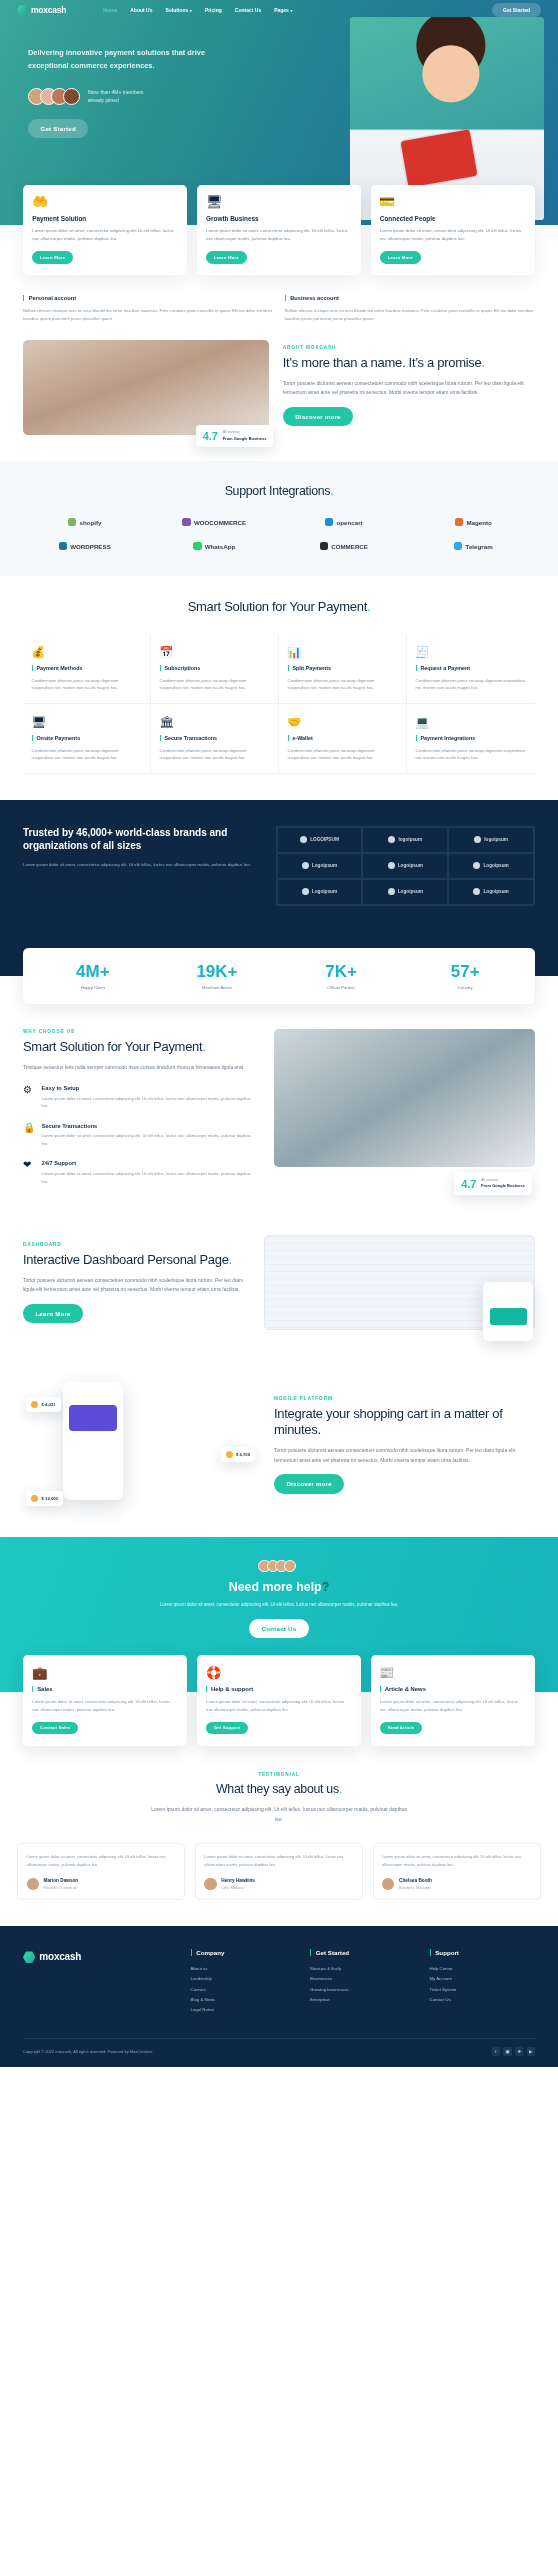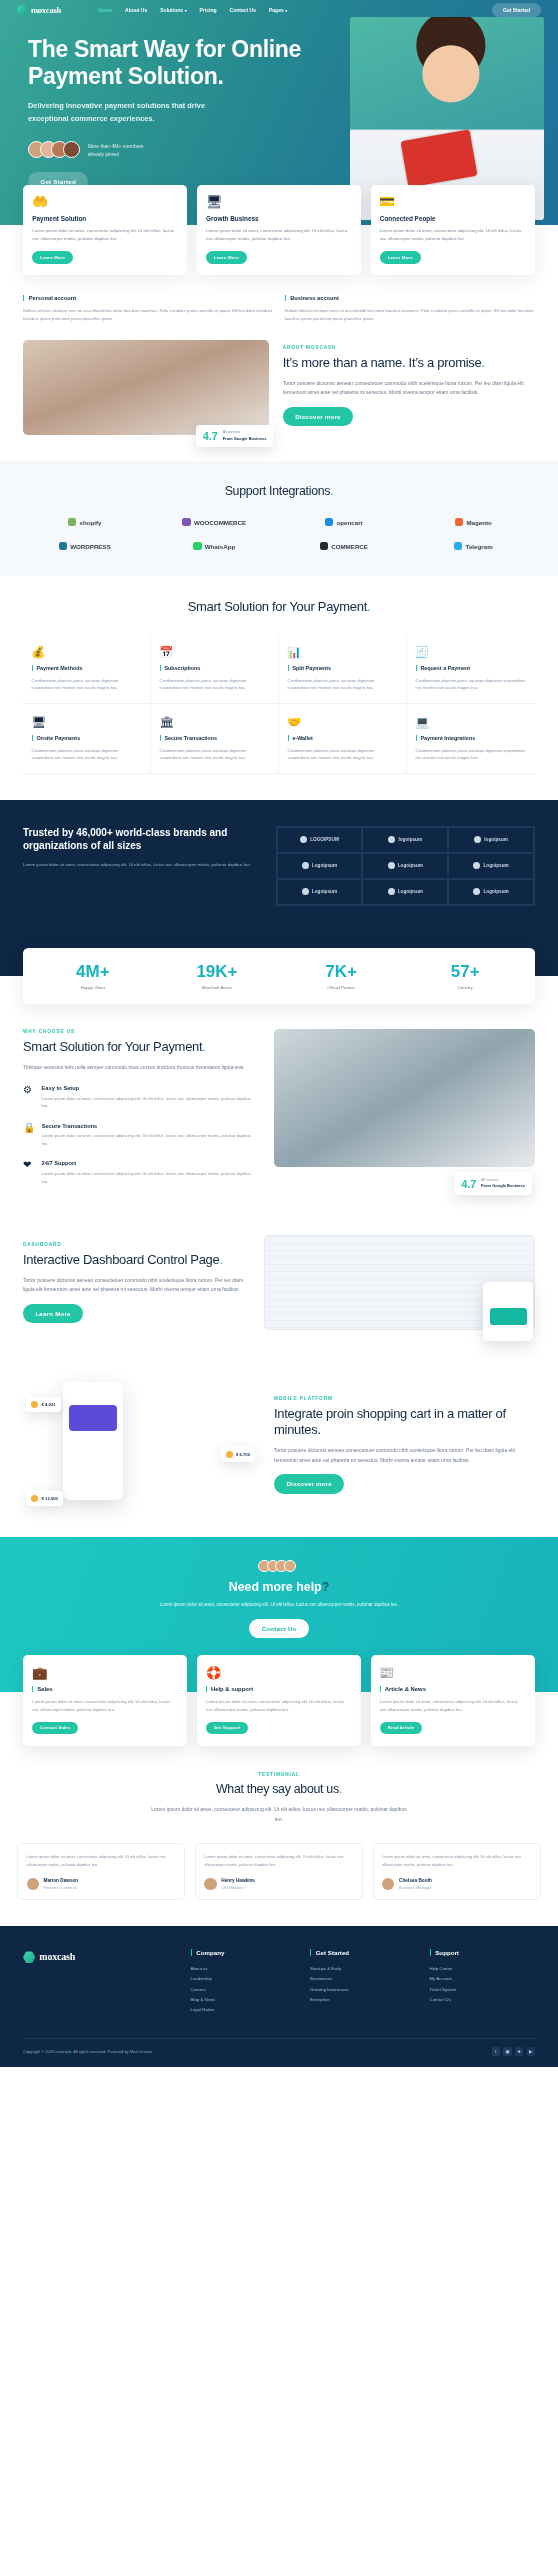--- a/index.html
+++ b/index.html
@@ -56,21 +56,21 @@
   
   .nav {
     position:absolute; top:0; left:0; right:0; height:20px; display:flex;
     align-items:center; padding:0 17px; z-index:10;
   }
   .brand{display:flex;align-items:center;gap:3.9px;}
   .logo-hex{
     width:10px;height:10px;background:linear-gradient(135deg,#3ddcb0,#1fa38d);
     clip-path: polygon(25% 3%,75% 3%,100% 50%,75% 97%,25% 97%,0% 50%);
   }
-  .brand-name{color:#fff;font-size:8.5px;font-weight:700;letter-spacing:-0.2px;font-family:Liberation Serif, serif;}
+  .brand-name{color:#fff;font-size:8.5px;font-weight:700;letter-spacing:-0.2px;}
   .nav-links{display:flex;gap:13px;margin-left:37px;align-items:center;}
   .nav-links a{color:#fff;font-size:5px;font-weight:700;text-decoration:none;white-space:nowrap;}
   .nav-links a.active{color:#3ee0c4;}
   .caret{font-size:3.9px;margin-left:1.6px;}
   .nav-cta{
     margin-left:auto;background:rgba(255,255,255,.2);border-radius:9.3px;
     padding:3.9px 11px;color:#fff;font-size:5px;font-weight:700;
   }
   .eyebrow{font-size:4.7px;font-weight:700;color:#23c3a8;letter-spacing:0.9px;text-transform:uppercase;}
   h2.title{font-size:13px;font-weight:400;line-height:1.24;letter-spacing:-0.3px;color:#102a43;}
@@ -263,21 +263,20 @@
         <a href="#">Pricing</a>
         <a href="#">Contact Us</a>
         <a href="#"><span>Pages</span><span class="caret">▾</span></a>
       </div>
       <div class="nav-cta">Get Started</div>
     </nav>
 
     <div class="hero-photo"></div>
 
     <div class="hero-inner">
-      <h1>The Smart Way for Online Payment Solution.</h1>
       <p class="sub">Delivering innovative payment solutions that drive exceptional commerce experiences.</p>
       <div class="hero-members">
         <div class="avatars">
           <span></span>
           <span></span>
           <span></span>
           <span></span>
         </div>
         <div class="members-txt">More than 4M+ members already joined</div>
       </div>
@@ -530,21 +529,21 @@
           <b style="display:block;color:#102a43;font-size:4px">From Google Business</b>
         </div>
       </div>
     </div>
   </section>
 
   <section class="dash">
     <div class="dash-l">
       <div class="eyebrow">DASHBOARD</div>
       <h2 class="title">
-        <span>Interactive Dashboard Control Page</span><span class="dot">.</span>
+        <span>Interactive Dashboard Personal Page</span><span class="dot">.</span>
       </h2>
       <p class="lead">Tortor posuere dictumst aenean consectetuer commodo nibh scelerisque litora rutrum. Per leo diam ligula elit fermentum amet ante vel pharetra mi senectus. Morbi viverra tempor etiam urna facilisis.</p>
       <button class="btn btn-green" style="margin-top:9.3px">Learn More</button>
     </div>
     <div class="dash-r">
       <div class="dash-img"></div>
       <div class="dash-float"></div>
     </div>
   </section>
 
@@ -559,21 +558,21 @@
           <span class="dotc"></span>
           <span>$ 6,700</span>
         </div>
       <div class="chip" style="left:3.1px;bottom:4.7px">
           <span class="dotc"></span>
           <span>$ 12,000</span>
         </div>
     </div>
     <div class="mob-r">
       <div class="eyebrow">MOBILE PLATFORM</div>
-      <h2 class="title">Integrate proin shopping cart in a matter of minutes.</h2>
+      <h2 class="title">Integrate your shopping cart in a matter of minutes.</h2>
       <p class="lead">Tortor posuere dictumst aenean consectetuer commodo nibh scelerisque litora rutrum. Per leo diam ligula elit fermentum amet ante vel pharetra mi senectus. Morbi viverra tempor etiam urna facilisis.</p>
       <button class="btn btn-green" style="margin-top:9.3px">Discover more</button>
     </div>
   </section>
 
   <section class="help">
     <div class="help-av">
       <span></span>
       <span></span>
       <span></span>

